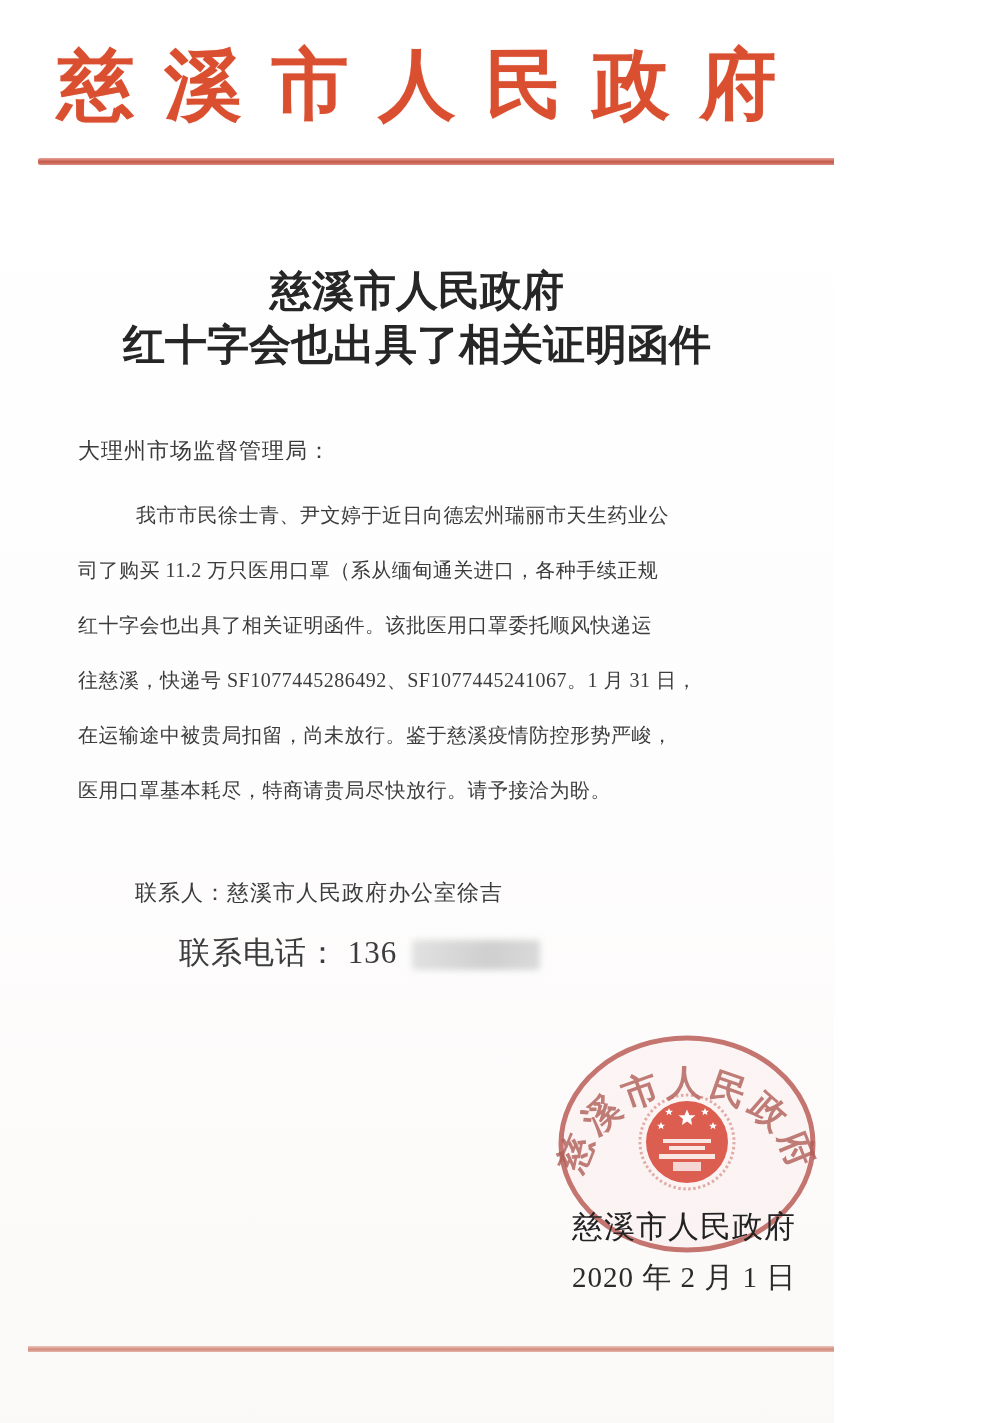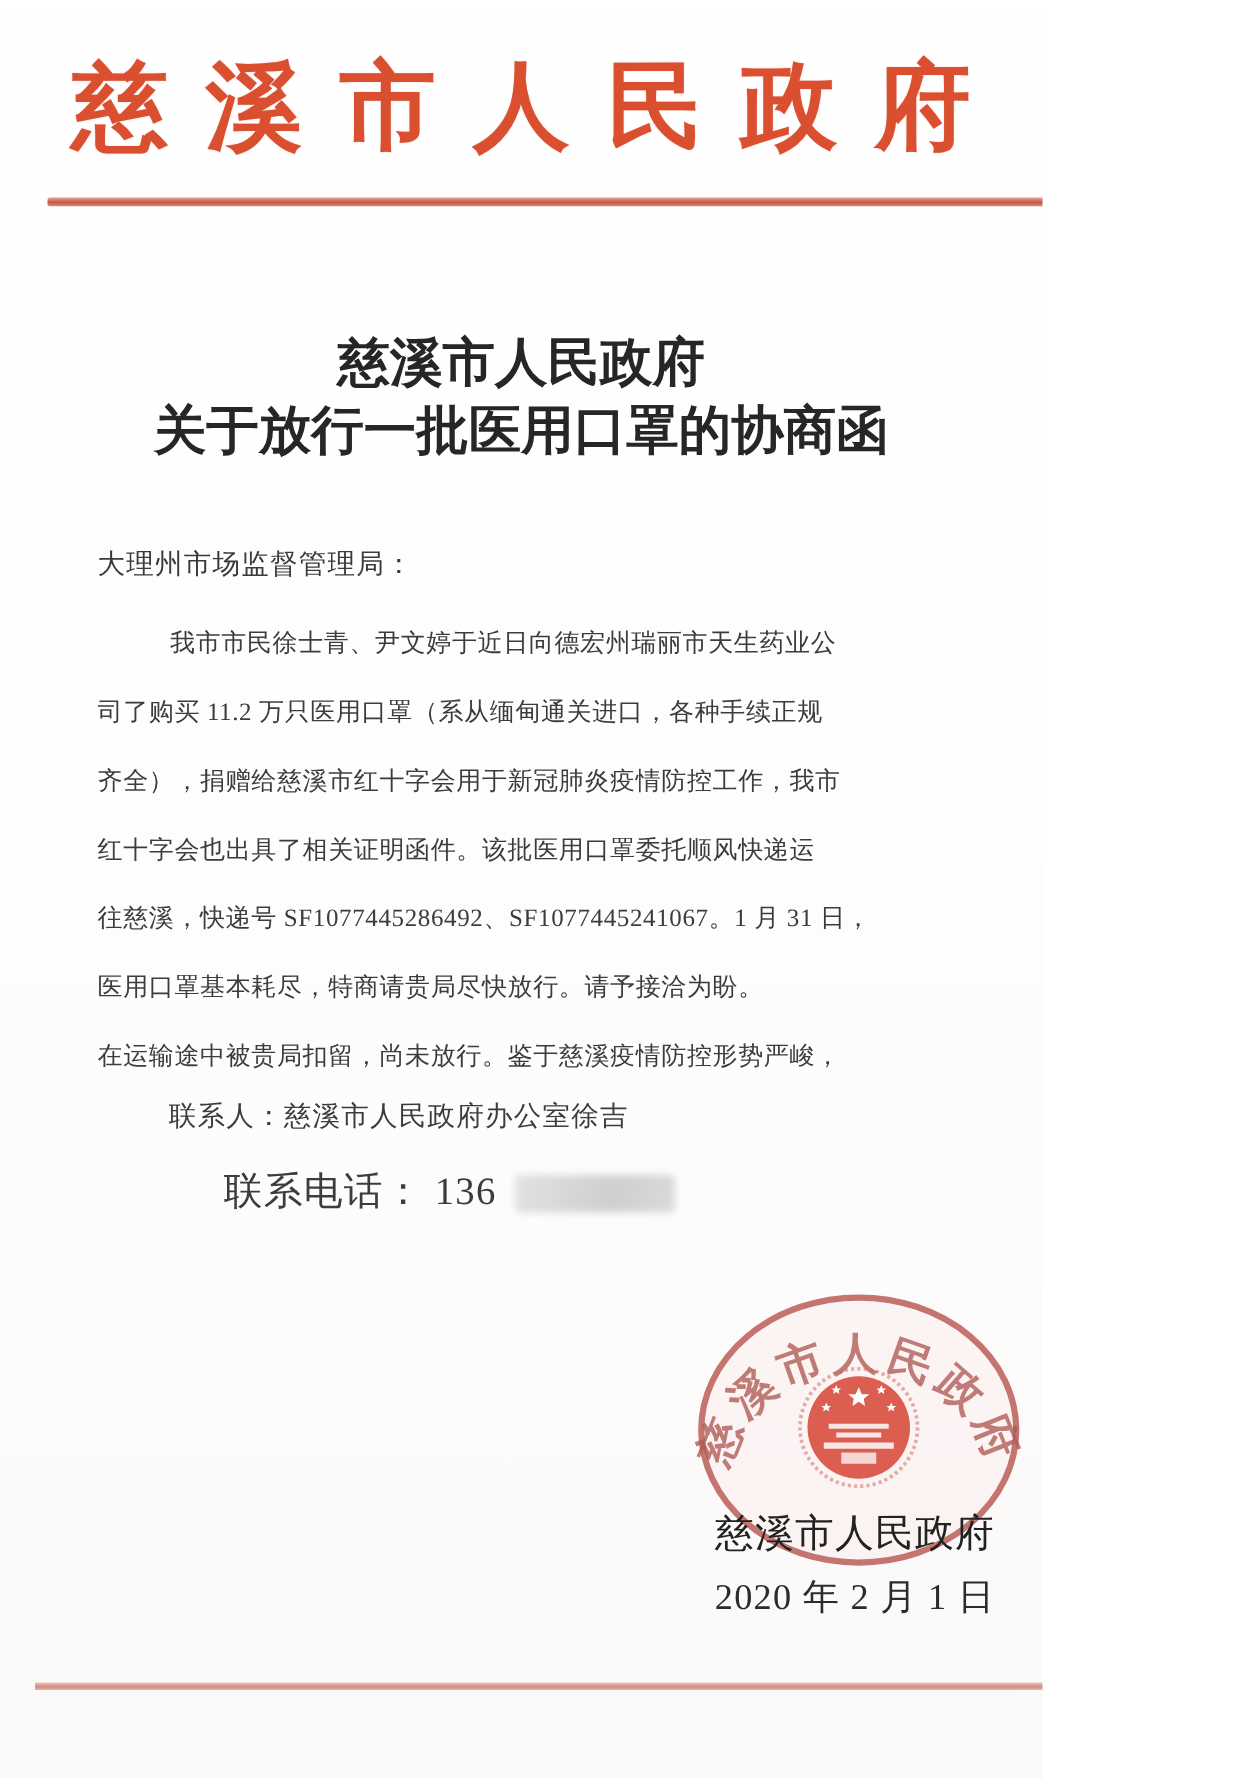--- a/index.html
+++ b/index.html
@@ -79,33 +79,32 @@
 <body>
 
 <div class="page">
 
   <div class="letterhead">慈溪市人民政府</div>
 
   <div class="rule-top"></div>
 
   <div class="doc-title">
     <div class="t1">慈溪市人民政府</div>
-    <div class="t2">关于放行一批医用口罩的协商函</div>
+    <div class="t2">红十字会也出具了相关证明函件</div>
   </div>
 
   <div class="addressee">大理州市场监督管理局：</div>
 
   <div class="body-text">
     <div class="line indent">我市市民徐士青、尹文婷于近日向德宏州瑞丽市天生药业公</div>
     <div class="line">司了购买 11.2 万只医用口罩（系从缅甸通关进口，各种手续正规</div>
-    <div class="line">齐全），捐赠给慈溪市红十字会用于新冠肺炎疫情防控工作，我市</div>
     <div class="line">红十字会也出具了相关证明函件。该批医用口罩委托顺风快递运</div>
     <div class="line">往慈溪，快递号 SF1077445286492、SF1077445241067。1 月 31 日，</div>
+    <div class="line">在运输途中被贵局扣留，尚未放行。鉴于慈溪疫情防控形势严峻，</div>
     <div class="line">医用口罩基本耗尽，特商请贵局尽快放行。请予接洽为盼。</div>
-    <div class="line">在运输途中被贵局扣留，尚未放行。鉴于慈溪疫情防控形势严峻，</div>
   </div>
 
   <div class="contact-person">联系人：慈溪市人民政府办公室徐吉</div>
 
   <div class="contact-phone">
     <span>联系电话：</span>
     <span>136</span>
     <span class="redact"></span>
   </div>
 

